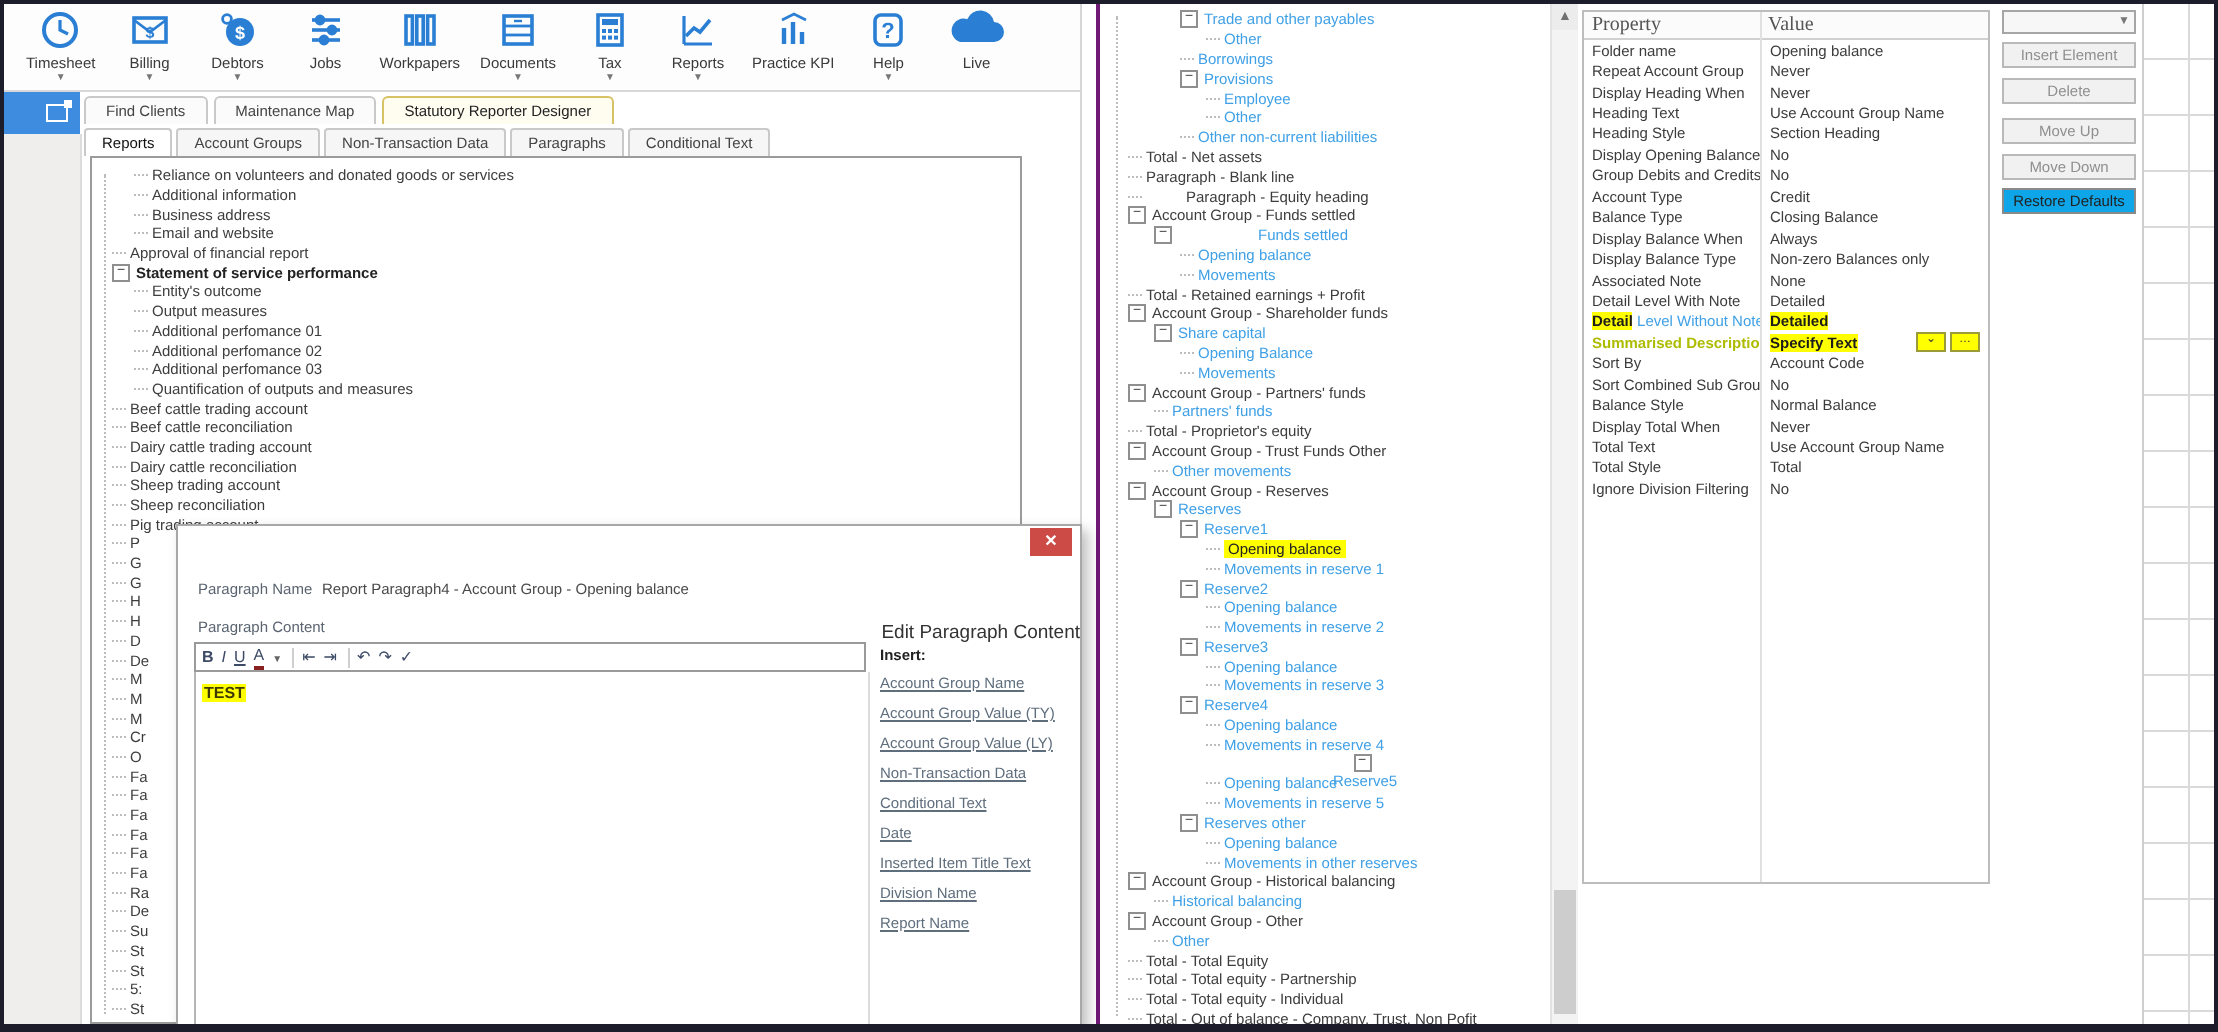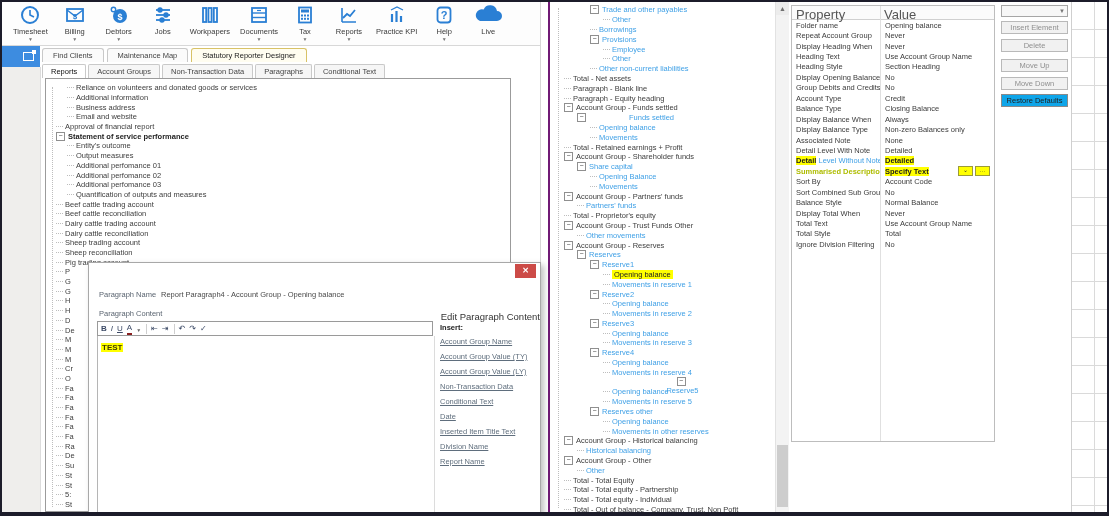--- a/index.html
+++ b/index.html
@@ -47,21 +47,21 @@
   #mid-sep{left:538px;top:0;width:1px;height:510px;background:#d6d6d6;}
   #middle-tree{position:absolute;left:2px;top:3px;right:14px;}
   #mid-scroll{position:absolute;right:0;top:0;width:13px;height:510px;background:#f3f3f3;border-left:1px solid #e2e2e2;}
   #mid-scroll .up{height:13px;background:#ececec;color:#707070;font-size:7px;text-align:center;line-height:13px;cursor:pointer;}
   #mid-scroll .thumb{position:absolute;left:1px;right:1px;top:443px;height:62px;background:#cdcdcd;cursor:pointer;}
 
   
   #prop-panel{left:789px;top:3px;width:204px;height:437px;border:1px solid #bdbdbd;background:#fff;box-sizing:border-box;}
   #prop-colsep{position:absolute;left:88px;top:0;bottom:0;width:1px;background:#e0e0e0;}
   .prop-header{display:flex;height:13px;border-bottom:1px solid #d0d0d0;background:#fbfbfb;}
-  .prop-header div{font-size:13px;color:#555;padding:1px 4px;box-sizing:border-box;}
+  .prop-header div{font-size:10px;color:#555;padding:1px 4px;box-sizing:border-box;font-family:Liberation Serif, serif;}
   .prop-header .h-name{width:88px;}
   .prop-row{display:flex;height:10.45px;align-items:center;}
   .prop-name{width:88px;font-size:7.5px;color:#3c3c3c;padding-left:4px;box-sizing:border-box;
     white-space:nowrap;overflow:hidden;flex:none;}
   .prop-value{font-size:7.5px;color:#3c3c3c;padding-left:5px;white-space:nowrap;flex:1;display:flex;align-items:center;}
   .hl{background:#ffff00;color:#1c1c1c;font-weight:bold;}
   .name-blue{color:#3fa0e6;}
   .name-olive{color:#aebc00;font-weight:bold;}
   .vbtn{flex:none;width:13px;height:8px;background:#ffff00;border:1px solid #9b9b38;color:#333;
     font-size:6px;line-height:7px;text-align:center;margin-left:2px;cursor:pointer;}
@@ -481,21 +481,21 @@
           <span class="lbl blue">Other non-current liabilities</span>
         </div>
         <div class="tree-row" style="height: 9.8px; padding-left: 12px;">
           <span class="dash"></span>
           <span class="lbl">Total - Net assets</span>
         </div>
         <div class="tree-row" style="height: 9.8px; padding-left: 12px;">
           <span class="dash"></span>
           <span class="lbl">Paragraph - Blank line</span>
         </div>
-        <div class="tree-row" style="height: 9.8px; padding-left: 12px;">
+        <div class="tree-row" style="height: 9.8px; padding-left: 12px; gap: 20px;">
           <span class="dash"></span>
           <span class="lbl">Paragraph - Equity heading</span>
         </div>
         <div class="tree-row" style="height: 9.8px; padding-left: 12px;">
           <span class="exp">−</span>
           <span class="lbl">Account Group - Funds settled</span>
         </div>
         <div class="tree-row" style="height: 9.8px; padding-left: 25px; gap: 40px;">
           <span class="exp">−</span>
           <span class="lbl blue">Funds settled</span>

